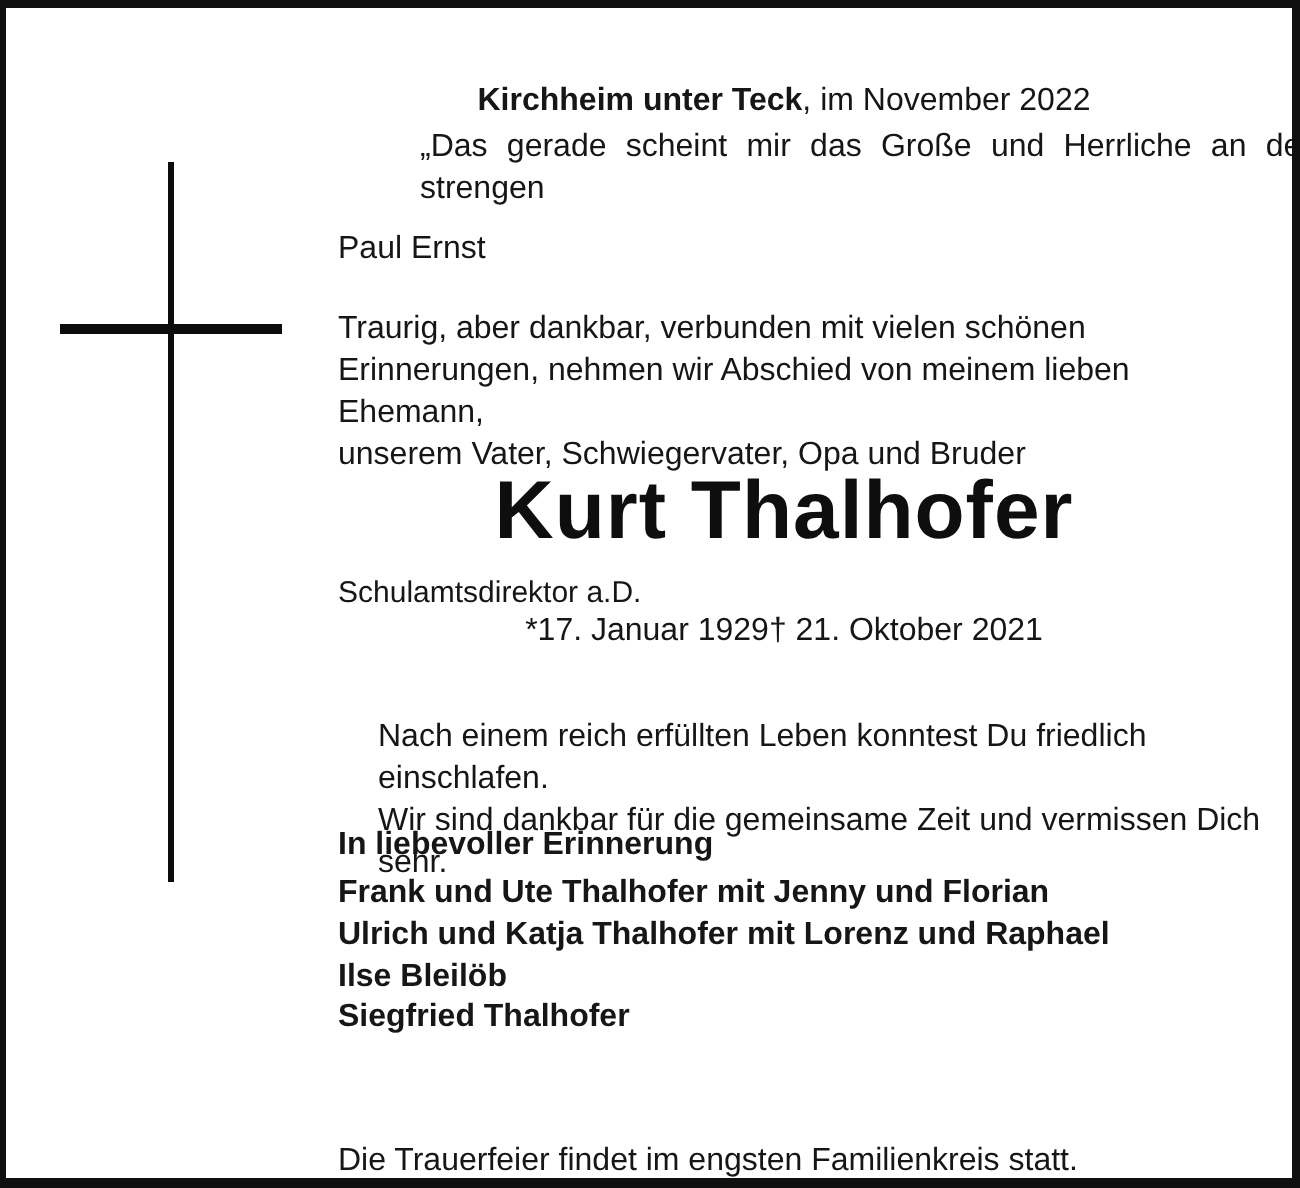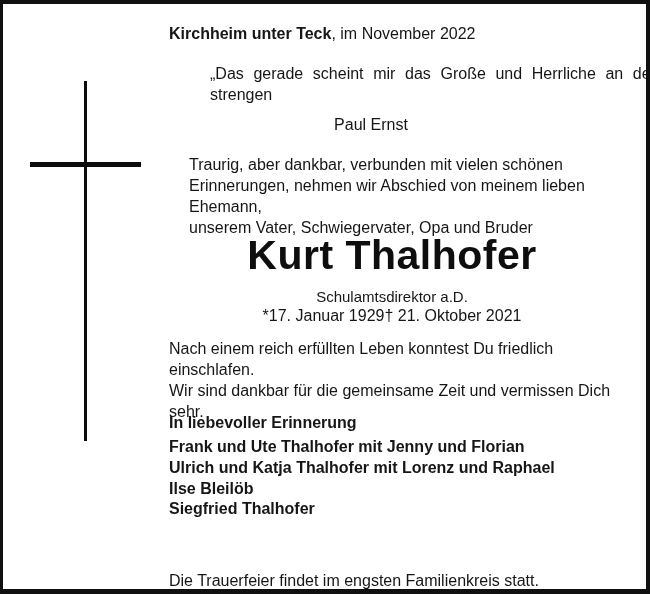--- a/index.html
+++ b/index.html
@@ -29,46 +29,46 @@
     width: 111px; height: 5px;
     background: #0c0c0c;
   }
   
   .col {
     position: absolute;
     left: 166px;
     width: 446px;
   }
   .body-txt { font-size: 16px; line-height: 21px; }
-  .dateline { top: 19px; text-align: left; }
+  .dateline { top: 36px; text-align: center; }
   .dateline .place { font-weight: bold; }
   .quote { top: 59px; margin-left: 41px; }
   .quote .jline { text-align: justify; text-align-last: justify; }
-  .attribution { top: 110px; text-align: center; padding-right: 42px; }
-  .intro { top: 150px; margin-left: 20px; }
+  .attribution { top: 110px; text-align: left; padding-right: 42px; }
+  .intro { top: 150px; }
   .deceased-name {
     top: 228px;
     text-align: center;
     font-size: 41px;
     line-height: 46px;
     font-weight: bold;
     letter-spacing: 0.5px;
     color: #0e0e0e;
     white-space: nowrap;
   }
-  .deceased-title { top: 283px; text-align: center; font-size: 15px; line-height: 19px; }
+  .deceased-title { top: 283px; font-size: 15px; line-height: 19px; }
   .dates {
     top: 301px;
     display: flex;
     justify-content: center;
     font-size: 16px;
     line-height: 21px;
     white-space: nowrap;
   }
-  .farewell { top: 334px; }
+  .farewell { top: 354px; margin-left: 20px; }
   .remembrance { top: 408px; font-weight: bold; }
   .mourners { top: 433px; font-weight: bold; }
   .mourners .mourner { line-height: 20.8px; }
   .funeral-note { top: 550px; margin-top: 16px; }
 </style>
 </head>
 <body>
 
 <div class="page">
 

